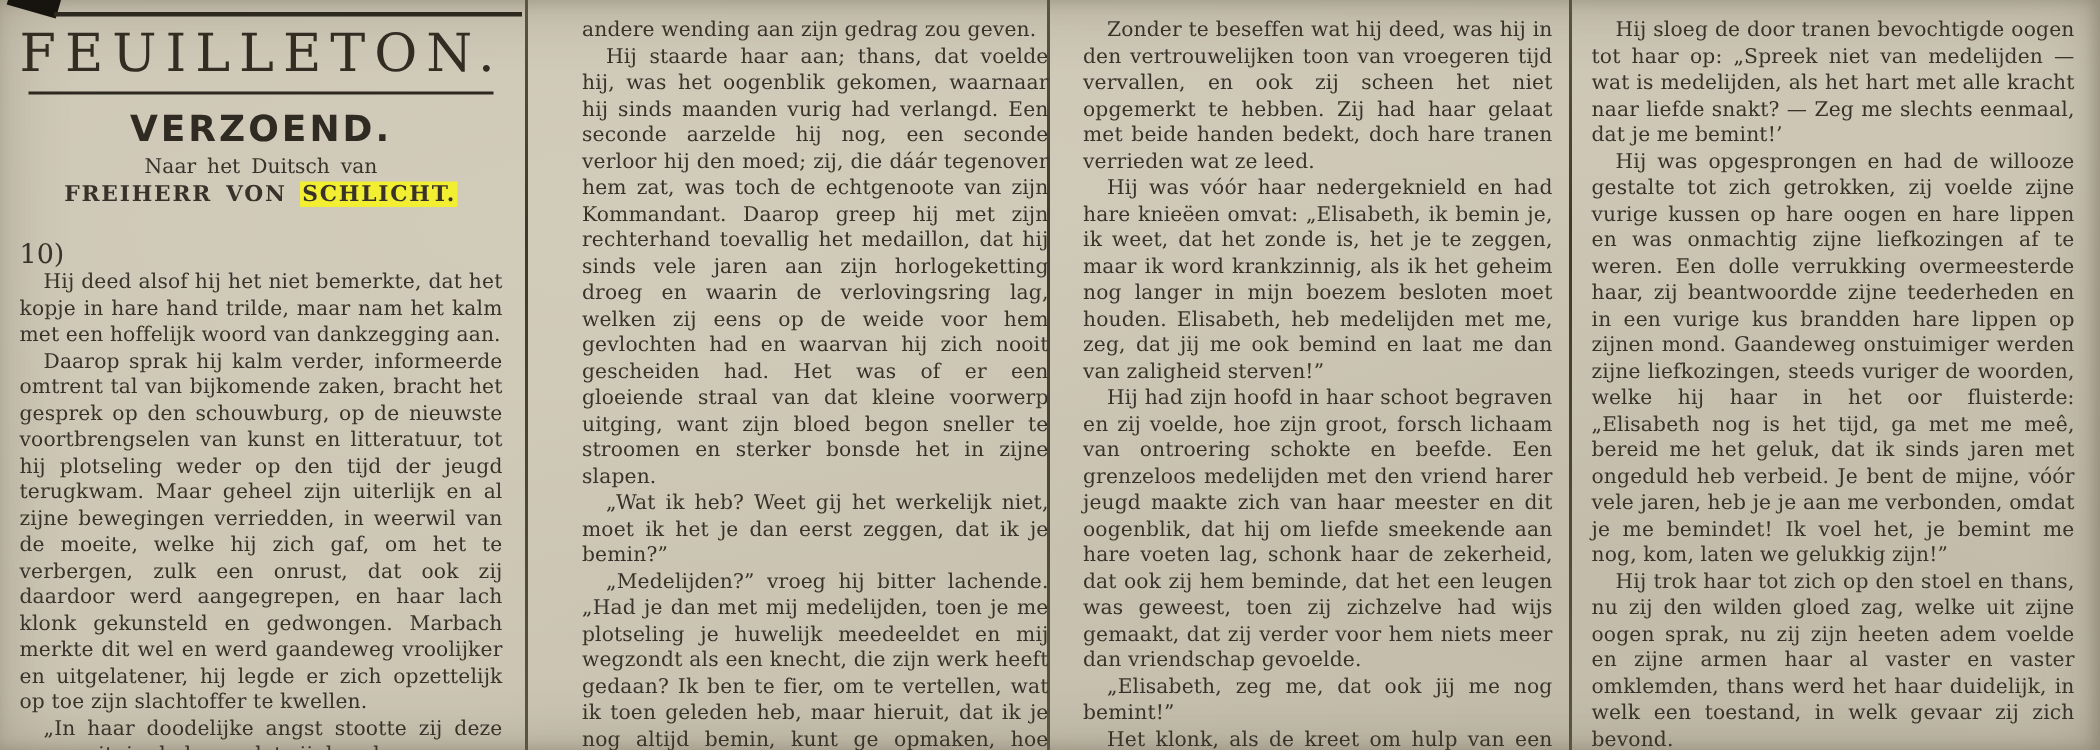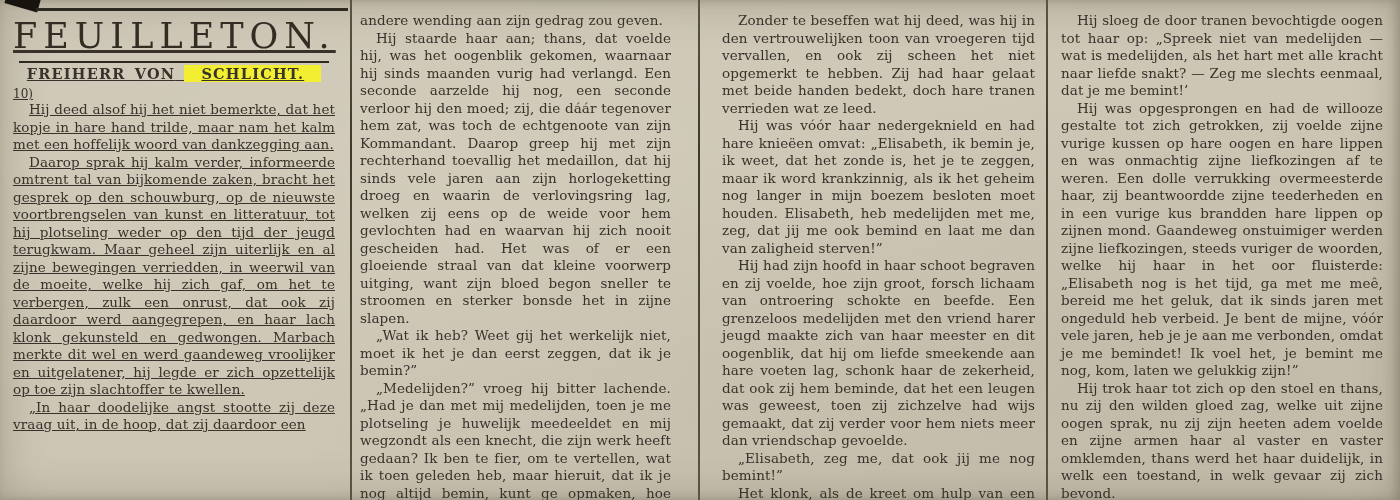--- a/index.html
+++ b/index.html
@@ -31,22 +31,22 @@
   }
   .column {
     position: absolute;
     top: 0;
     height: 500px;
     width: 348px;
     box-sizing: border-box;
     padding: 12px 13px 0 13px;
     overflow: hidden;
   }
-  #col1 { left: 0; padding-top: 0; text-decoration: underline; }
-  #col2 { left: 336px; padding-left: 24px; }
+  #col1 { left: 0; padding-top: 0; }
+  #col2 { left: 364px; padding-left: 24px; }
   #col3 { left: 700px; padding-left: 22px; }
   #col4 { left: 1048px; }
   .col-rule {
     position: absolute;
     top: 0;
     width: 2px;
     height: 500px;
     background: linear-gradient(#5a5443, #3e392c 30%, #4e4838 70%, #5a5443);
   }
   #rule-a { left: 350px; }
@@ -95,25 +95,25 @@
   .author-line {
     margin-top: 2px;
     text-align: center;
     font-size: 14.5px;
     font-weight: bold;
     letter-spacing: 1.2px;
     word-spacing: 3px;
   }
   .hl {
     background: #f2ee32;
-    padding: 0 17px;
+    padding: 0 1px;
   }
   .installment {
-    margin-top: 5px;
-    font-size: 12px;
+    margin-top: 21px;
+    font-size: 18px;
     text-align: left;
   }
 
   
   p.story {
     margin: 0;
     font-size: 13.5px;
     line-height: 17.5px;
     text-align: justify;
     text-justify: inter-word;
@@ -130,20 +130,22 @@
   <div class="corner-artifact"></div>
 
   <div class="col-rule" id="rule-a"></div>
   <div class="col-rule" id="rule-b"></div>
   <div class="col-rule" id="rule-c"></div>
 
   <div class="column" id="col1">
     <div class="rule-top"></div>
     <div class="section-title">FEUILLETON.</div>
     <div class="rule-mid"></div>
+    <div class="story-title">VERZOEND.</div>
+    <div class="subtitle">Naar het Duitsch van</div>
     <div class="author-line">
       <span>FREIHERR VON</span>
       <span class="hl">SCHLICHT.</span>
     </div>
     <div class="installment">10)</div>
 
     <p class="story indent">Hij deed alsof hij het niet bemerkte, dat het kopje in hare hand trilde, maar nam het kalm met een hoffelijk woord van dankzegging aan.</p>
     <p class="story indent">Daarop sprak hij kalm verder, informeerde omtrent tal van bijkomende zaken, bracht het gesprek op den schouwburg, op de nieuwste voortbrengselen van kunst en litteratuur, tot hij plotseling weder op den tijd der jeugd terugkwam. Maar geheel zijn uiterlijk en al zijne bewegingen verriedden, in weerwil van de moeite, welke hij zich gaf, om het te verbergen, zulk een onrust, dat ook zij daardoor werd aangegrepen, en haar lach klonk gekunsteld en gedwongen. Marbach merkte dit wel en werd gaandeweg vroolijker en uitgelatener, hij legde er zich opzettelijk op toe zijn slachtoffer te kwellen.</p>
     <p class="story indent">„In haar doodelijke angst stootte zij deze vraag uit, in de hoop, dat zij daardoor een</p>
   </div>

